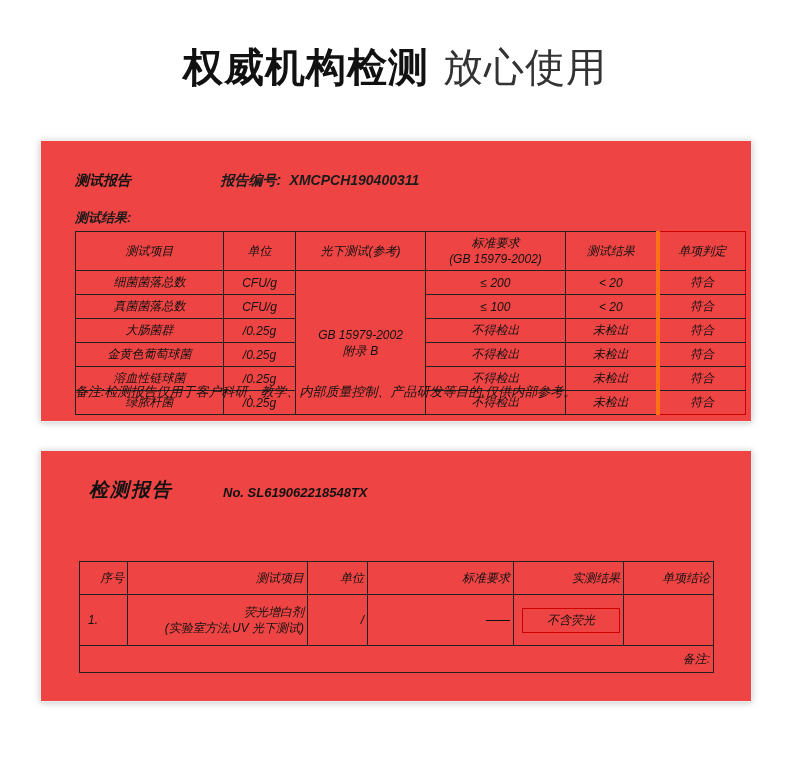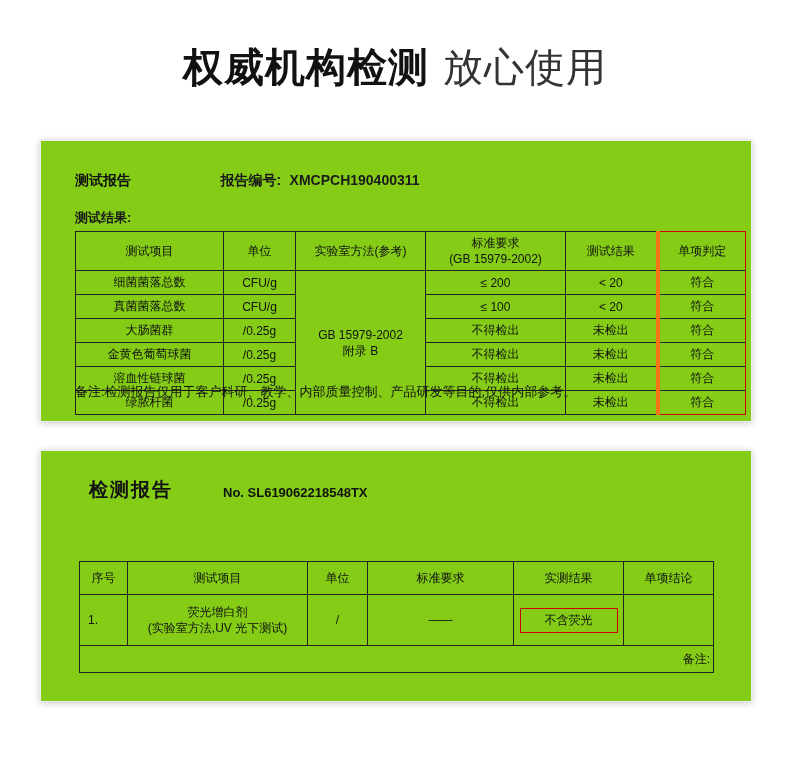--- a/index.html
+++ b/index.html
@@ -34,23 +34,24 @@
   .heading .light {
     font-size: 40px;
     font-weight: normal;
     letter-spacing: 1px;
     color: #333;
     margin-left: 14px;
   }
   
   .card {
     position: absolute;
-    background: #84cc16;
+    background: #ef4444;
     box-shadow: 0 1px 7px rgba(0,0,0,0.22);
     border: 1px solid #ececec;
+    font-style: italic;
   }
   #card-one {
     left: 40px;
     top: 140px;
     width: 710px;
     height: 280px;
   }
   #card-two {
     left: 40px;
     top: 450px;
@@ -163,21 +164,21 @@
     left: 38px;
     top: 110px;
     width: 634px;
     border-collapse: collapse;
     font-size: 12px;
     color: #111;
     table-layout: fixed;
   }
   .t2 td {
     border: 1px solid #222;
-    text-align: center;
+    text-align: right;
     vertical-align: middle;
     padding: 3px;
     height: 26px;
     font-weight: normal;
   }
   .t2 .hrow td {
     height: 26px;
   }
   .t2 .rowbody td {
     height: 44px;
@@ -228,21 +229,21 @@
         <col style="width:72px">
         <col style="width:130px">
         <col style="width:140px">
         <col style="width:92px">
         <col style="width:88px">
       </colgroup>
       <tbody>
         <tr class="hrow">
           <td>测试项目</td>
           <td>单位</td>
-          <td>实验室方法(参考)</td>
+          <td>光下测试(参考)</td>
           <td>
             <span class="stack-line">标准要求</span>
             <span class="stack-line">(GB 15979-2002)</span>
           </td>
           <td>测试结果</td>
           <td class="judge judge-top">单项判定</td>
         </tr>
 
         <tr>
           <td>细菌菌落总数</td>

